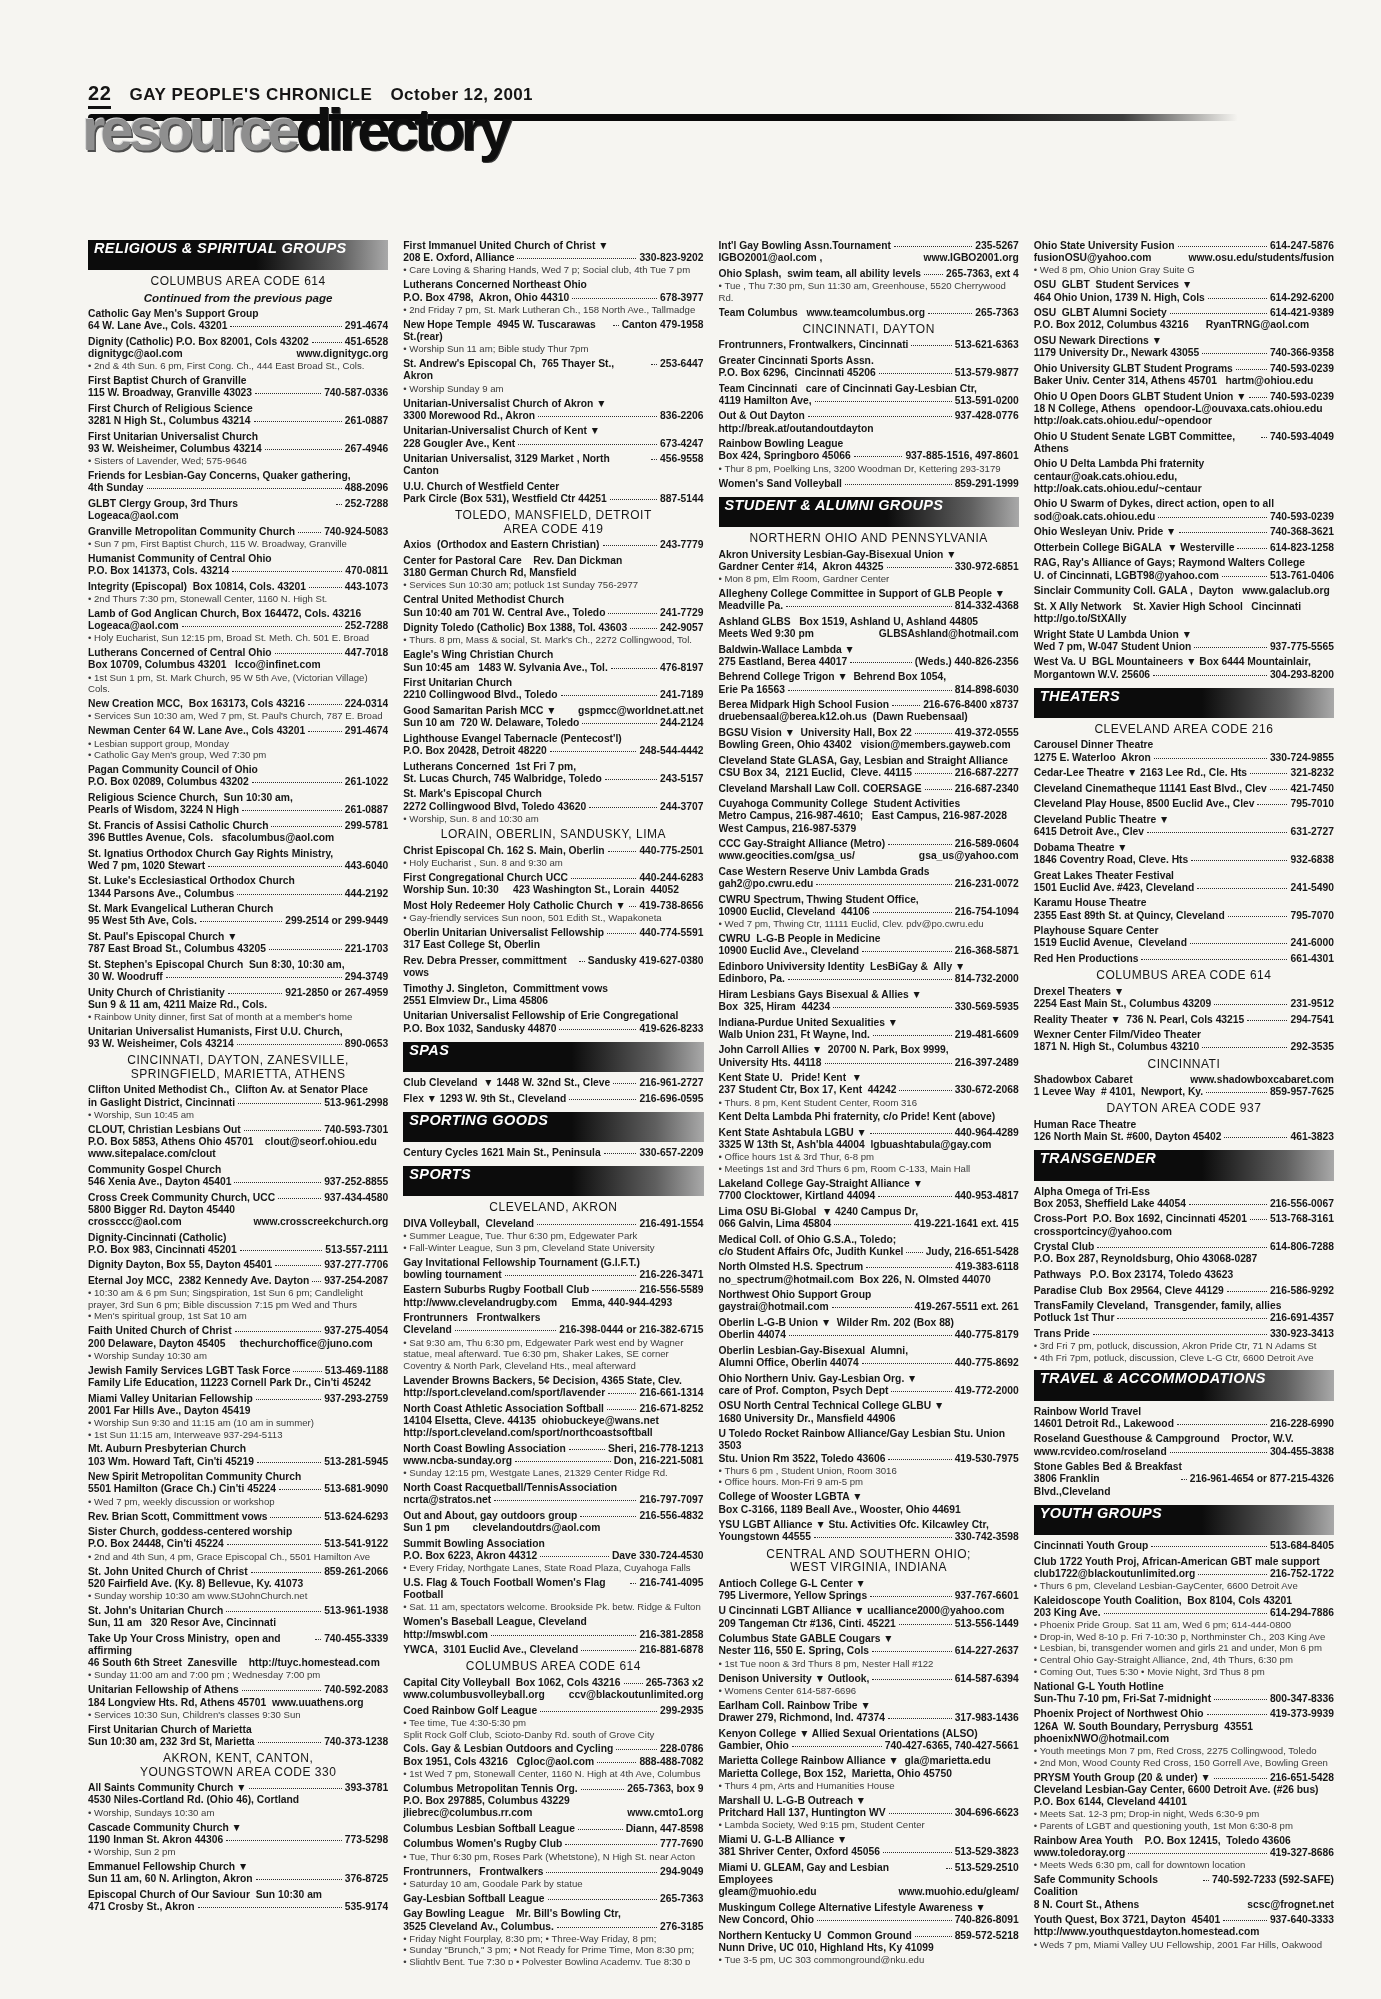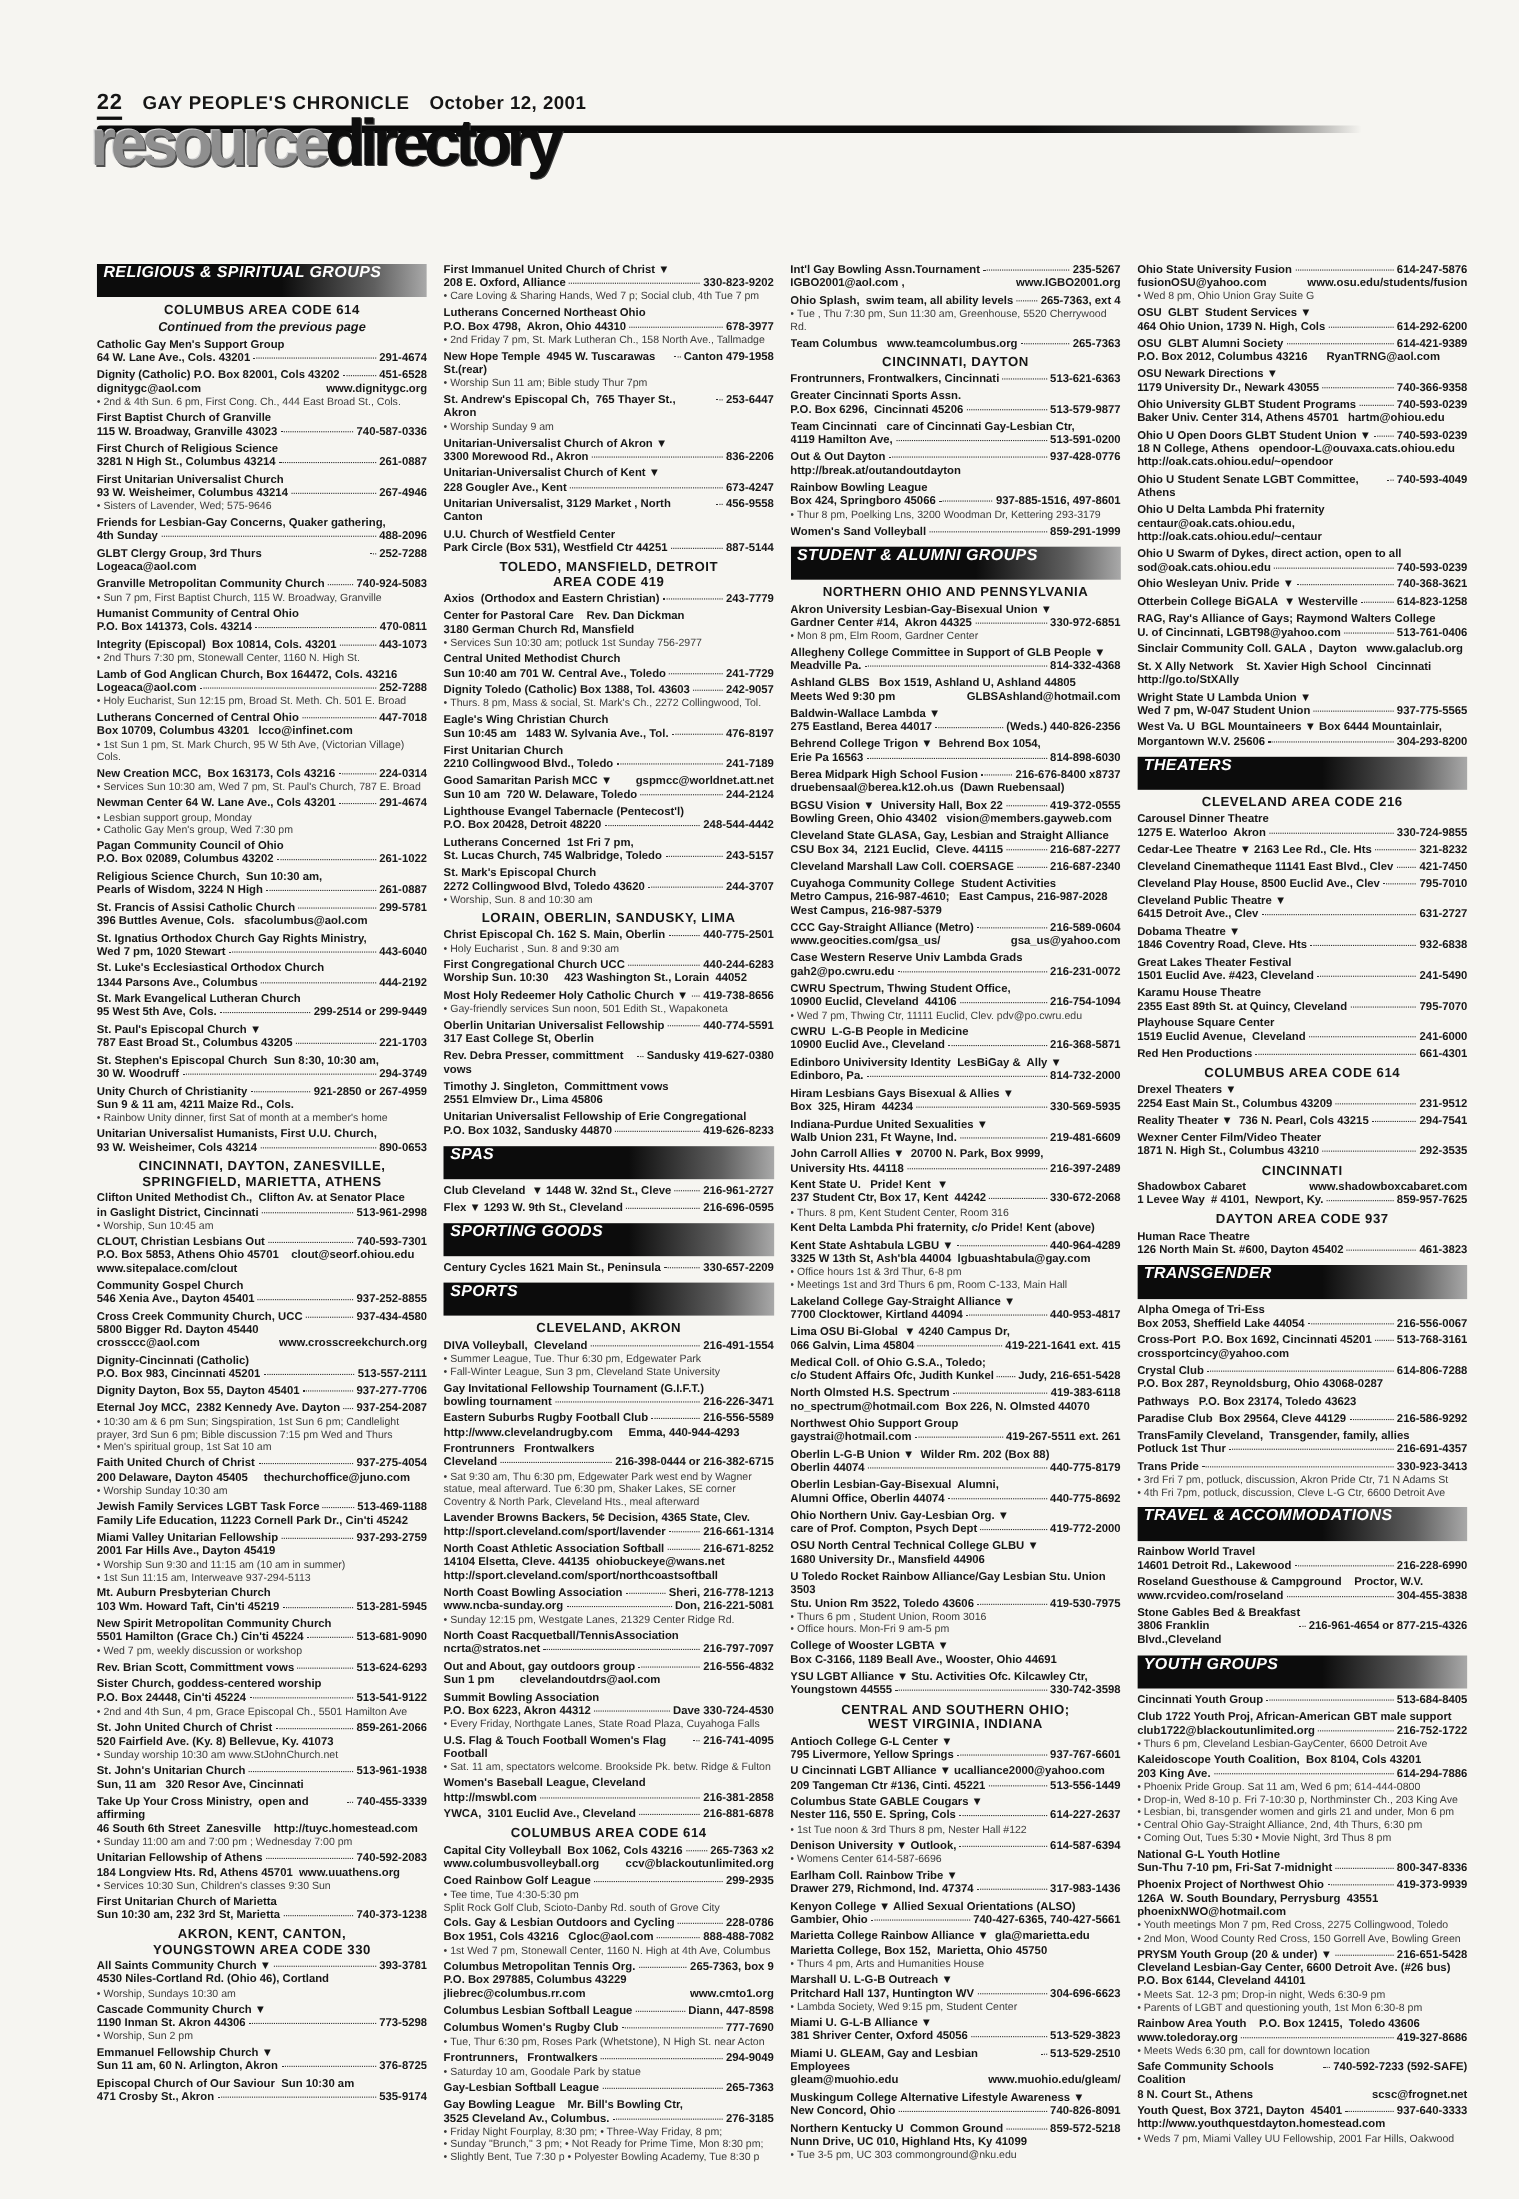--- a/index.html
+++ b/index.html
@@ -9,21 +9,21 @@
   .pagenum{font-size:20px;border-bottom:3px solid #111;padding-bottom:1px}
   .pubdate{letter-spacing:.4px}
   .rule{height:7px;background:linear-gradient(90deg,#0a0a0a 0 74%,#3e3e3e 90%,rgba(0,0,0,0));border-radius:4px;margin-top:5px;width:1150px}
   .masthead{position:absolute;left:82px;top:100px;font-size:60px;font-weight:800;letter-spacing:-5px;line-height:1;white-space:nowrap}
   .mast-gray{color:#8f8f8f;text-shadow:1.5px 1.5px 0 #4e4e4e,-1px -1px 0 #d6d6d6}
   .mast-black{color:#0e0e0e;text-shadow:1px 1px 0 #3a3a3a}
   .cols{position:absolute;left:88px;top:240px;width:1246px;height:1725px;display:grid;grid-template-columns:1fr 1fr 1fr 1fr;column-gap:15px}
   .col{overflow:hidden;font-size:10.3px;line-height:12.2px}
   .secbar{background:linear-gradient(90deg,#0c0c0c 0 56%,#5f5f5f 84%,#a9a9a9);color:#fff;font-weight:800;font-style:italic;font-size:14.5px;letter-spacing:.4px;padding:2px 6px 16px;margin:7px 0 5px;white-space:nowrap;overflow:hidden}
   .col .secbar:first-child{margin-top:0}
-  .hdr{text-align:center;font-weight:700;font-size:12px;letter-spacing:.5px;margin:4px 0 3px;line-height:13.5px}
+  .hdr{text-align:center;font-weight:400;font-size:12px;letter-spacing:.5px;margin:4px 0 3px;line-height:13.5px}
   .note{text-align:center;font-weight:700;font-style:italic;font-size:11.6px;margin:1px 0 4px}
   .entry{margin:0 0 3.4px}
   .line{display:flex;align-items:baseline;font-weight:700}
   .line .t{white-space:pre-wrap}
   .dots{flex:1 1 6px;border-bottom:1.6px dotted #2b2b2b;margin:0 3px;transform:translateY(-2px);min-width:6px}
   .ph{font-weight:700;white-space:nowrap}
   .lr{display:flex;justify-content:space-between;gap:20px;font-weight:700}
   .b{font-weight:400;color:#3a3a3a;font-size:9.6px;line-height:11.6px}
   .b::before{content:"\2022\00a0"}
   .n{font-weight:400;color:#3a3a3a;font-size:9.6px;line-height:11.6px}

